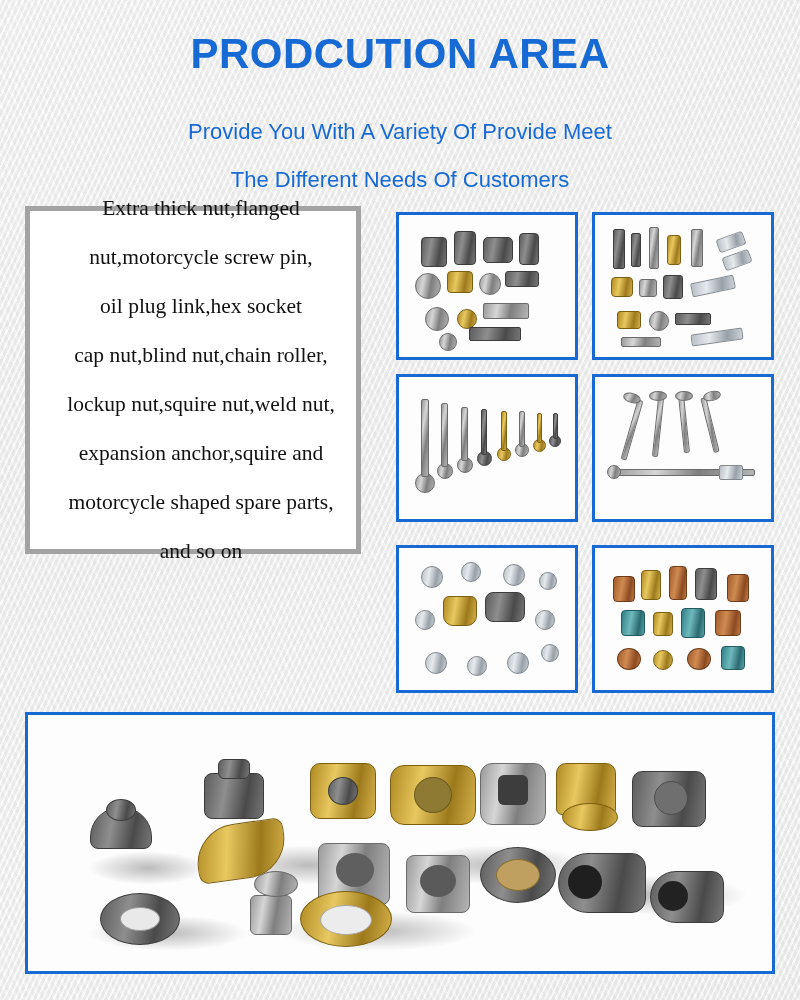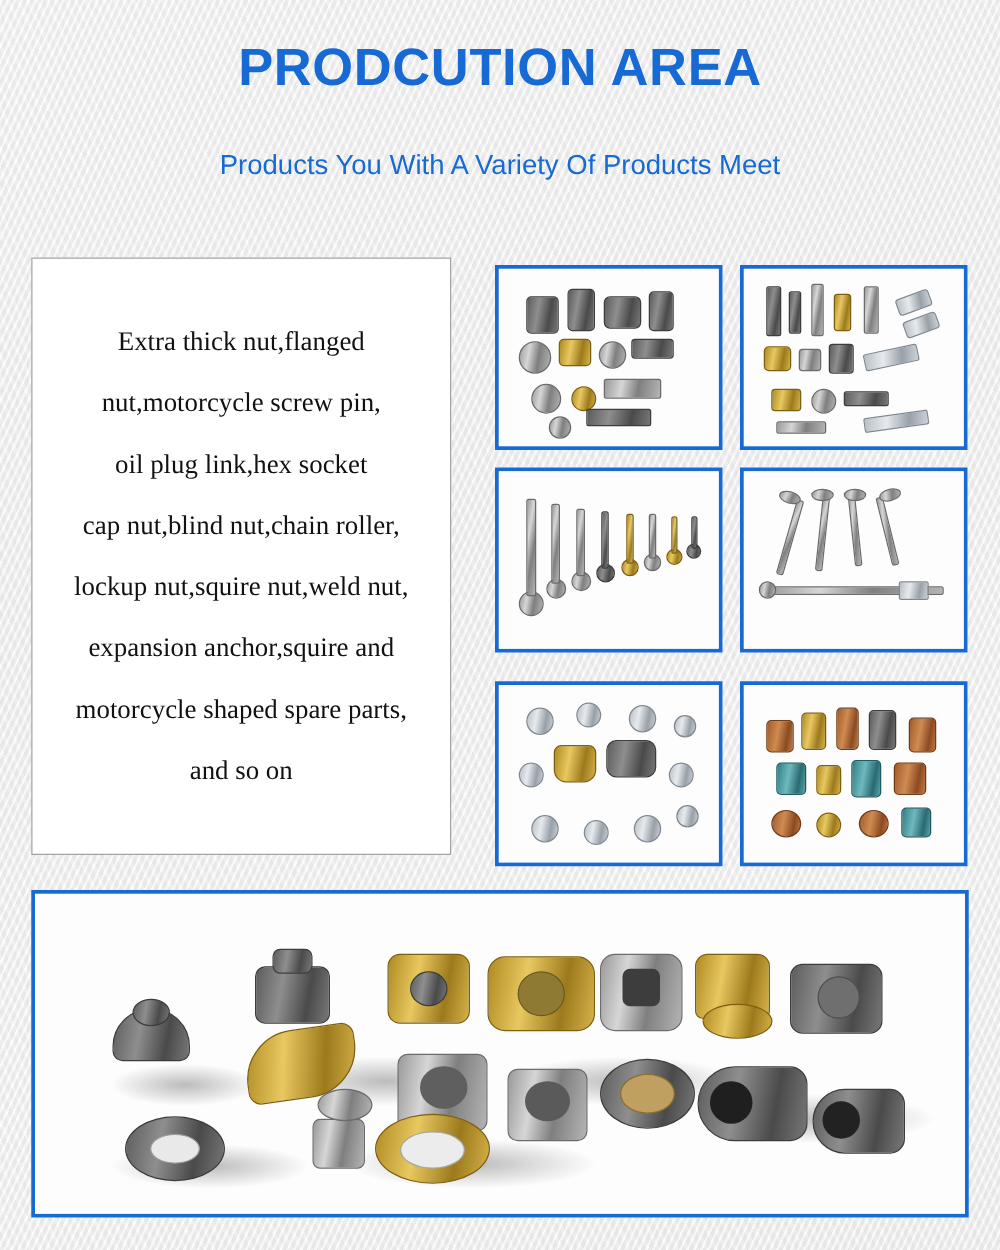--- a/index.html
+++ b/index.html
@@ -52,27 +52,27 @@
     font-weight: normal;
   }
   .subtitle-line { display: block; }
 
   
   .text-panel {
     position: absolute;
     left: 25px;
     top: 206px;
     width: 336px;
-    height: 478px;
-    border: 1px solid #a3a3a3;
+    height: 348px;
+    border: 5px solid #a3a3a3;
     background: #ffffff;
     box-sizing: border-box;
     display: flex;
     align-items: center;
-    justify-content: center;
+    justify-content: flex-end;
   }
   .text-panel-inner {
     width: 310px;
     text-align: center;
     font-family: "Liberation Serif", serif;
     font-size: 21.5px;
     line-height: 49px;
     color: #111111;
   }
 
@@ -140,21 +140,22 @@
 </head>
 <body>
 
 <div class="page-bg"></div>
 
 <div class="page">
 
   <div class="title">PRODCUTION AREA</div>
 
   <div class="subtitle">
-    <span class="subtitle-line">Products You With A Variety Of Products Meet</span>
+    <span class="subtitle-line">Provide You With A Variety Of Provide Meet</span>
+    <span class="subtitle-line">The Different Needs Of Customers</span>
   </div>
 
   <div class="text-panel">
     <div class="text-panel-inner">
       <div>Extra thick nut,flanged</div>
       <div>nut,motorcycle screw pin,</div>
       <div>oil plug link,hex socket</div>
       <div>cap nut,blind nut,chain roller,</div>
       <div>lockup nut,squire nut,weld nut,</div>
       <div>expansion anchor,squire and</div>

